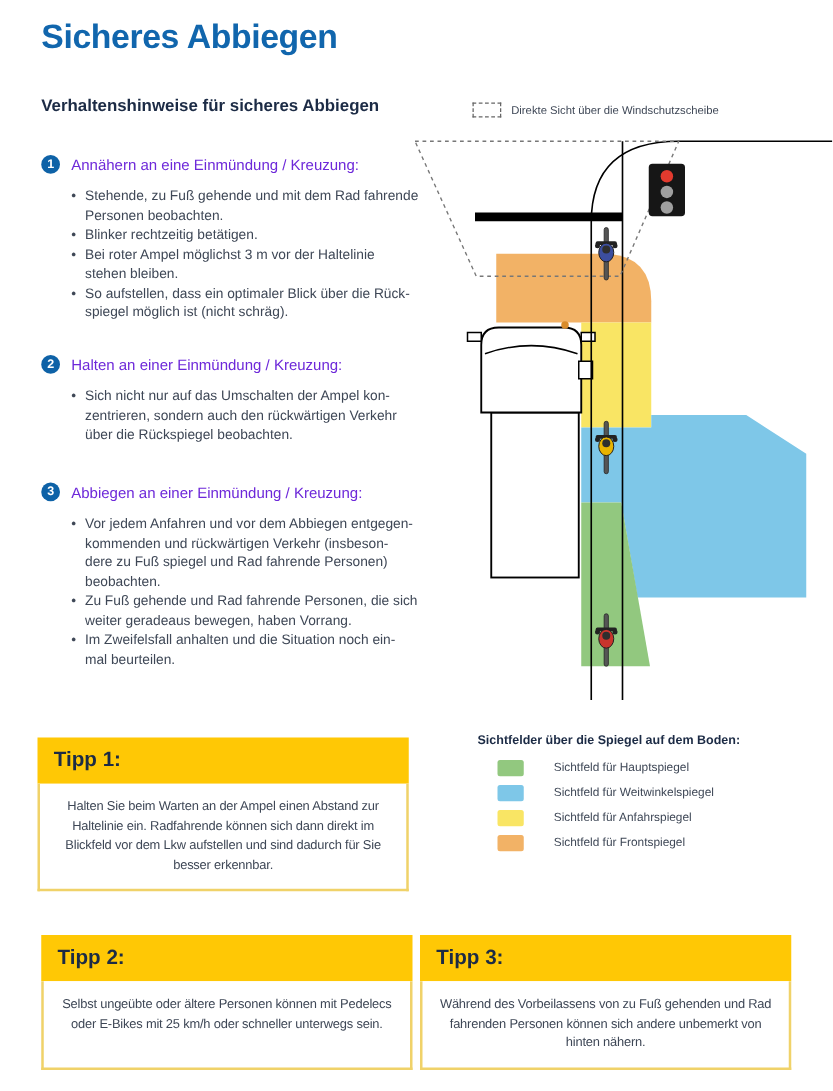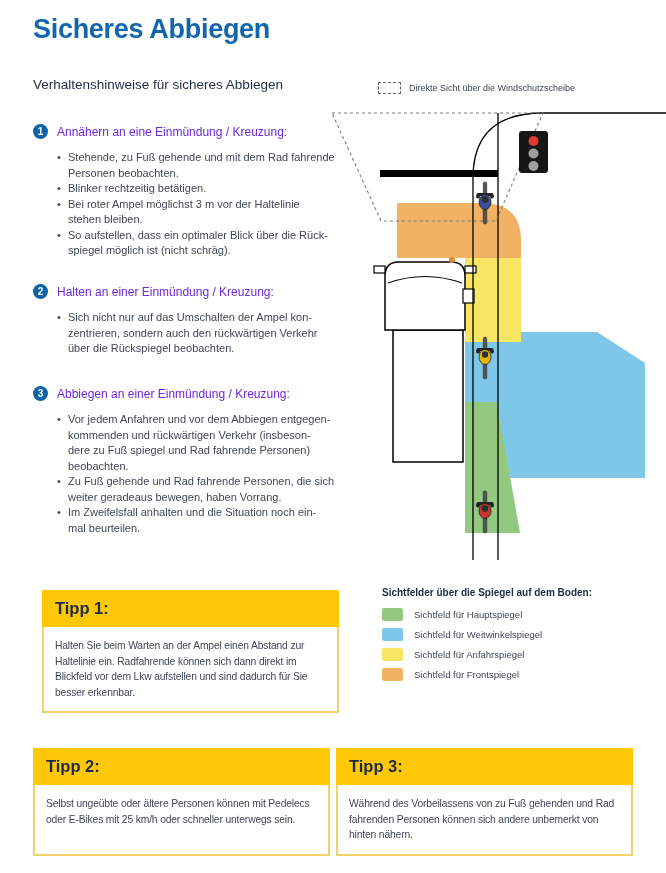--- a/index.html
+++ b/index.html
@@ -1,51 +1,51 @@
 <!DOCTYPE html>
 <html lang="de"><head>
 <meta charset="utf-8">
 <style>
   html,body{margin:0;padding:0;background:#fff;}
   .page{position:relative;width:666px;height:873px;background:#fff;overflow:hidden;
         font-family:"Liberation Sans",sans-serif;padding-left:47px;}
   .page-title{position:absolute;left:33px;top:14px;font-size:27px;font-weight:bold;
               color:#1166AD;letter-spacing:-0.3px;}
-  .page-subtitle{position:absolute;left:33px;top:77px;font-size:13.5px;font-weight:normal;color:#1C2B45;}
+  .page-subtitle{position:absolute;left:33px;top:77px;font-size:13.5px;font-weight:bold;color:#1C2B45;}
 
   .ws-legend{position:absolute;left:378px;top:82px;display:flex;align-items:center;gap:8px;}
   .ws-box{width:21px;height:10px;border:1.5px dashed #666;background:#fff;}
   .ws-label{font-size:9px;color:#3E4756;}
 
   .section{position:absolute;left:33px;width:310px;}
   .sec1{top:124px}.sec2{top:284px}.sec3{top:386px}
   .section-heading-row{display:flex;align-items:center;gap:9px;}
   .badge{width:15px;height:15px;border-radius:50%;background:#0E62A7;color:#fff;
          font-size:10px;font-weight:bold;display:flex;align-items:center;justify-content:center;flex:0 0 15px;}
   .section-heading{font-size:12px;font-weight:normal;color:#6d28d9;}
   .bullets{margin:11px 0 0 24px;padding:0;list-style:none;}
   .bullets li{position:relative;padding-left:11px;font-size:11px;line-height:15.5px;
               color:#3E4756;white-space:pre-line;}
   .bullets li::before{content:"•";position:absolute;left:0;top:0;}
 
   .diagram{position:absolute;left:330px;top:100px;width:336px;height:470px;}
 
   .mirror-legend{position:absolute;left:382px;top:575px;width:262px;}
   .mirror-legend-title{font-size:10px;font-weight:bold;color:#1C2B45;margin:12px 0 10px 0;}
-  .legend-item{display:flex;align-items:center;gap:11px;margin-bottom:7px;height:13px;}
+  .legend-item{display:flex;align-items:center;gap:24px;margin-bottom:7px;height:13px;margin-left:16px;}
   .swatch{width:21px;height:13px;border-radius:2px;flex:0 0 21px;}
   .legend-label{font-size:9.5px;color:#3E4756;}
 
   .tip{position:absolute;width:297px;}
-  .tip1{left:42px;top:590px}.tip2{left:33px;top:748px}.tip3{left:336px;top:748px}
+  .tip1{left:30px;top:590px}.tip2{left:33px;top:748px}.tip3{left:336px;top:748px}
   .tip-header{height:37px;background:#FFC805;display:flex;align-items:center;
               padding-left:13px;font-size:16.5px;font-weight:bold;color:#1C2B45;}
   .tip-body{background:#fff;border:2px solid #F0D269;border-top:none;min-height:47px;
             padding:11px;font-size:10.3px;line-height:15.5px;letter-spacing:-0.15px;
-            color:#3E4756;white-space:pre-line;}
+            color:#3E4756;white-space:pre-line;text-align:center;}
 </style>
 </head>
 <body>
 
 <div class="page">
 
   <div class="page-title">Sicheres Abbiegen</div>
   <div class="page-subtitle">Verhaltenshinweise für sicheres Abbiegen</div>
 
   <div class="ws-legend">

